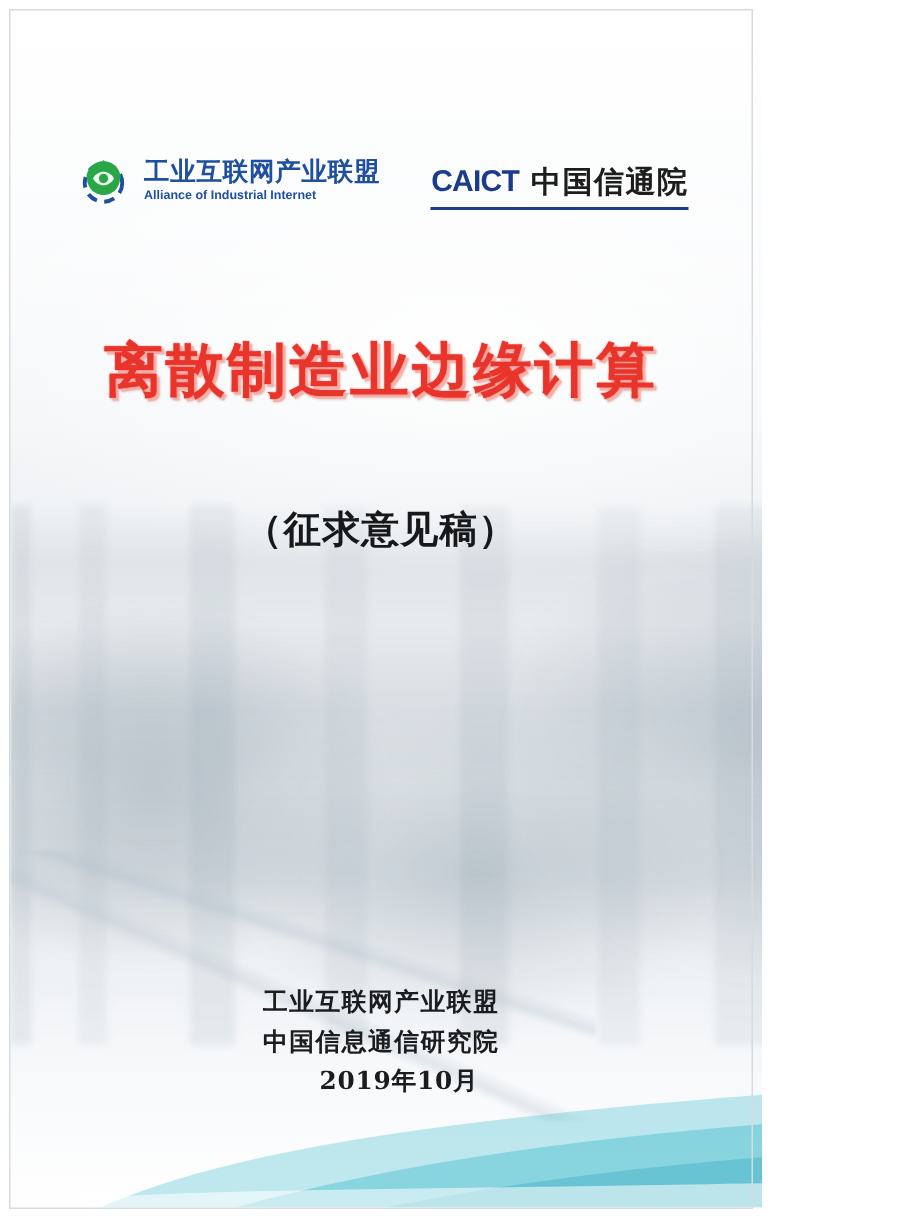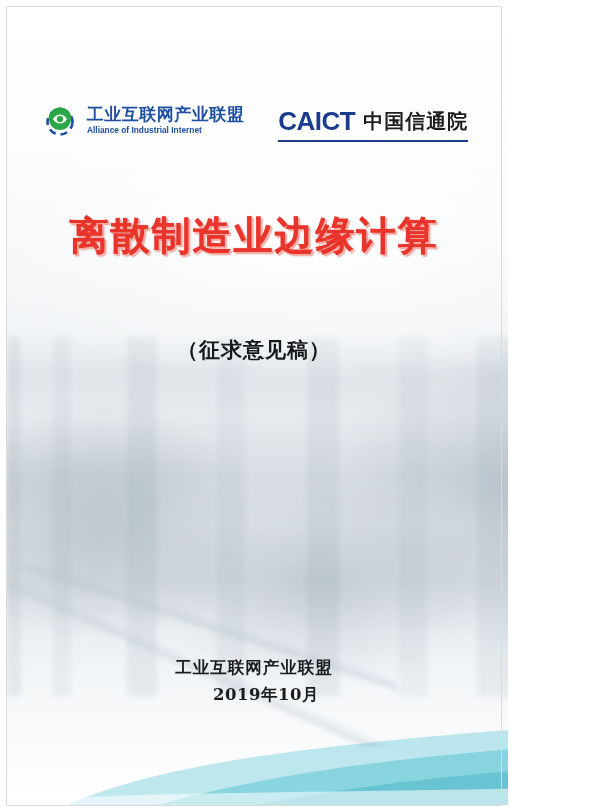--- a/index.html
+++ b/index.html
@@ -180,21 +180,21 @@
   }
 
   .logo-caict {
     display: flex;
     align-items: center;
     gap: 8px;
     position: relative;
     padding-top: 2px;
   }
   .caict-word {
-    font-size: 26px;
+    font-size: 20px;
     font-weight: bold;
     color: #1b3c8c;
     letter-spacing: -0.5px;
     font-family: "Liberation Sans", sans-serif;
   }
   .caict-cn {
     font-size: 20px;
     font-weight: bold;
     color: #1d1d1d;
     letter-spacing: 1px;
@@ -203,42 +203,42 @@
   .caict-underline {
     position: absolute;
     left: 0; right: 0; bottom: -5px;
     height: 2px;
     background: #1b3c8c;
   }
 
   
   .title-block {
     position: absolute;
-    top: 208px; left: 0; right: 0;
+    top: 220px; left: 0; right: 0;
     text-align: center;
   }
   .title-line {
     font-family: "DejaVu Serif", "Liberation Serif", serif;
     font-weight: bold;
     font-size: 39px;
     line-height: 1.42;
     letter-spacing: 2px;
     color: #e8342a;
     text-shadow:
       0 0 1px #e8342a,
       2px 2px 0 #f7b2aa,
       2px 2px 2px rgba(120,20,10,.35);
   }
 
   .subtitle {
     position: absolute;
     top: 336px; left: 0; right: 0;
     text-align: center;
     font-family: "DejaVu Serif", "Liberation Serif", serif;
-    font-size: 21px;
+    font-size: 25px;
     font-weight: bold;
     color: #16181a;
     letter-spacing: 1px;
   }
 
   
   .footer-block {
     position: absolute;
     left: 0; right: 0;
     top: 655px;
@@ -312,17 +312,18 @@
     </div>
 
     <div class="title-block">
       <div class="title-line">离散制造业边缘计算</div>
     </div>
 
     <div class="subtitle">（征求意见稿）</div>
 
     <div class="footer-block">
       <div class="footer-line">工业互联网产业联盟</div>
+      <div class="footer-line">中国信息通信研究院</div>
       <div class="footer-line date">2019年10月</div>
     </div>
 
   </div>
 </div>
 
 </body></html>

